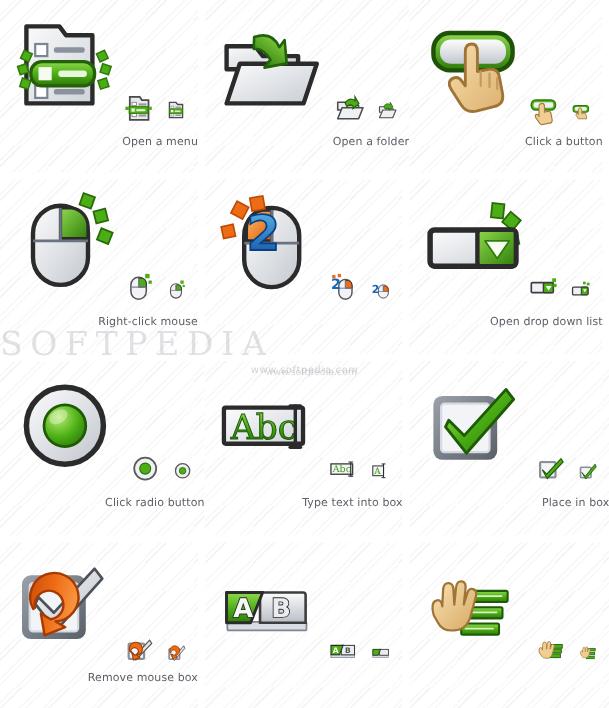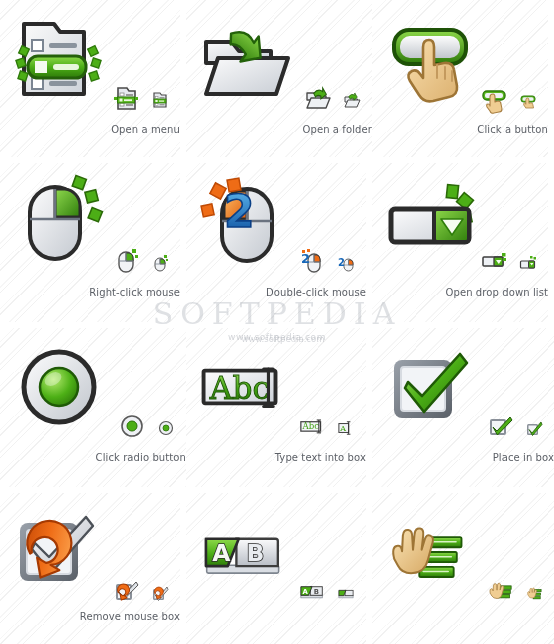--- a/index.html
+++ b/index.html
@@ -62,21 +62,20 @@
     color: #5b5f66;
     letter-spacing: .1px;
     white-space: nowrap;
   }
   .cell.row4 .label { top: 118px; }
 
   
   #wm-big {
     position: absolute;
     left: 0; right: 0; top: 296px;
-    text-align: center;
     font-size: 30px;
     letter-spacing: 7px;
     color: rgba(150,155,165,0.30);
     font-family: "DejaVu Serif", "Liberation Serif", serif;
     pointer-events: none;
     z-index: 5;
   }
   #wm-small {
     position: absolute;
     left: 0; right: 0; top: 332px;
@@ -335,21 +334,20 @@
       </svg>
 
       <svg class="sml" viewBox="0 0 16 16">
         <rect x="6" y="4" width="9" height="12" rx="4.5" fill="#f1f3f6" stroke="#555" stroke-width=".9"></rect>
         <path d="M10.5 5 h2 a3 3 0 0 1 2.5 3 v2 h-4.5 Z" fill="#ef6c16" stroke="#3a3a3a" stroke-width=".7"></path>
         <path d="M10.5 5 V10 M6 10 H15" stroke="#7b8490" stroke-width=".7" fill="none"></path>
         <text x="0" y="11" font-family="'DejaVu Sans',sans-serif" font-size="10" font-weight="bold" fill="#1767b8">2</text>
       </svg>
 
     </div>
-    <div class="label">Double-click mouse</div>
   </div>
 
   <div class="cell col1 row3">
     <div class="bg"></div>
     <div class="stage">
 
       <svg class="big" viewBox="0 0 86 86">
         <defs>
           <linearGradient id="ddf" x1="0" y1="0" x2="1" y2="1">
             <stop offset="0" stop-color="#fdfdfe"></stop>

